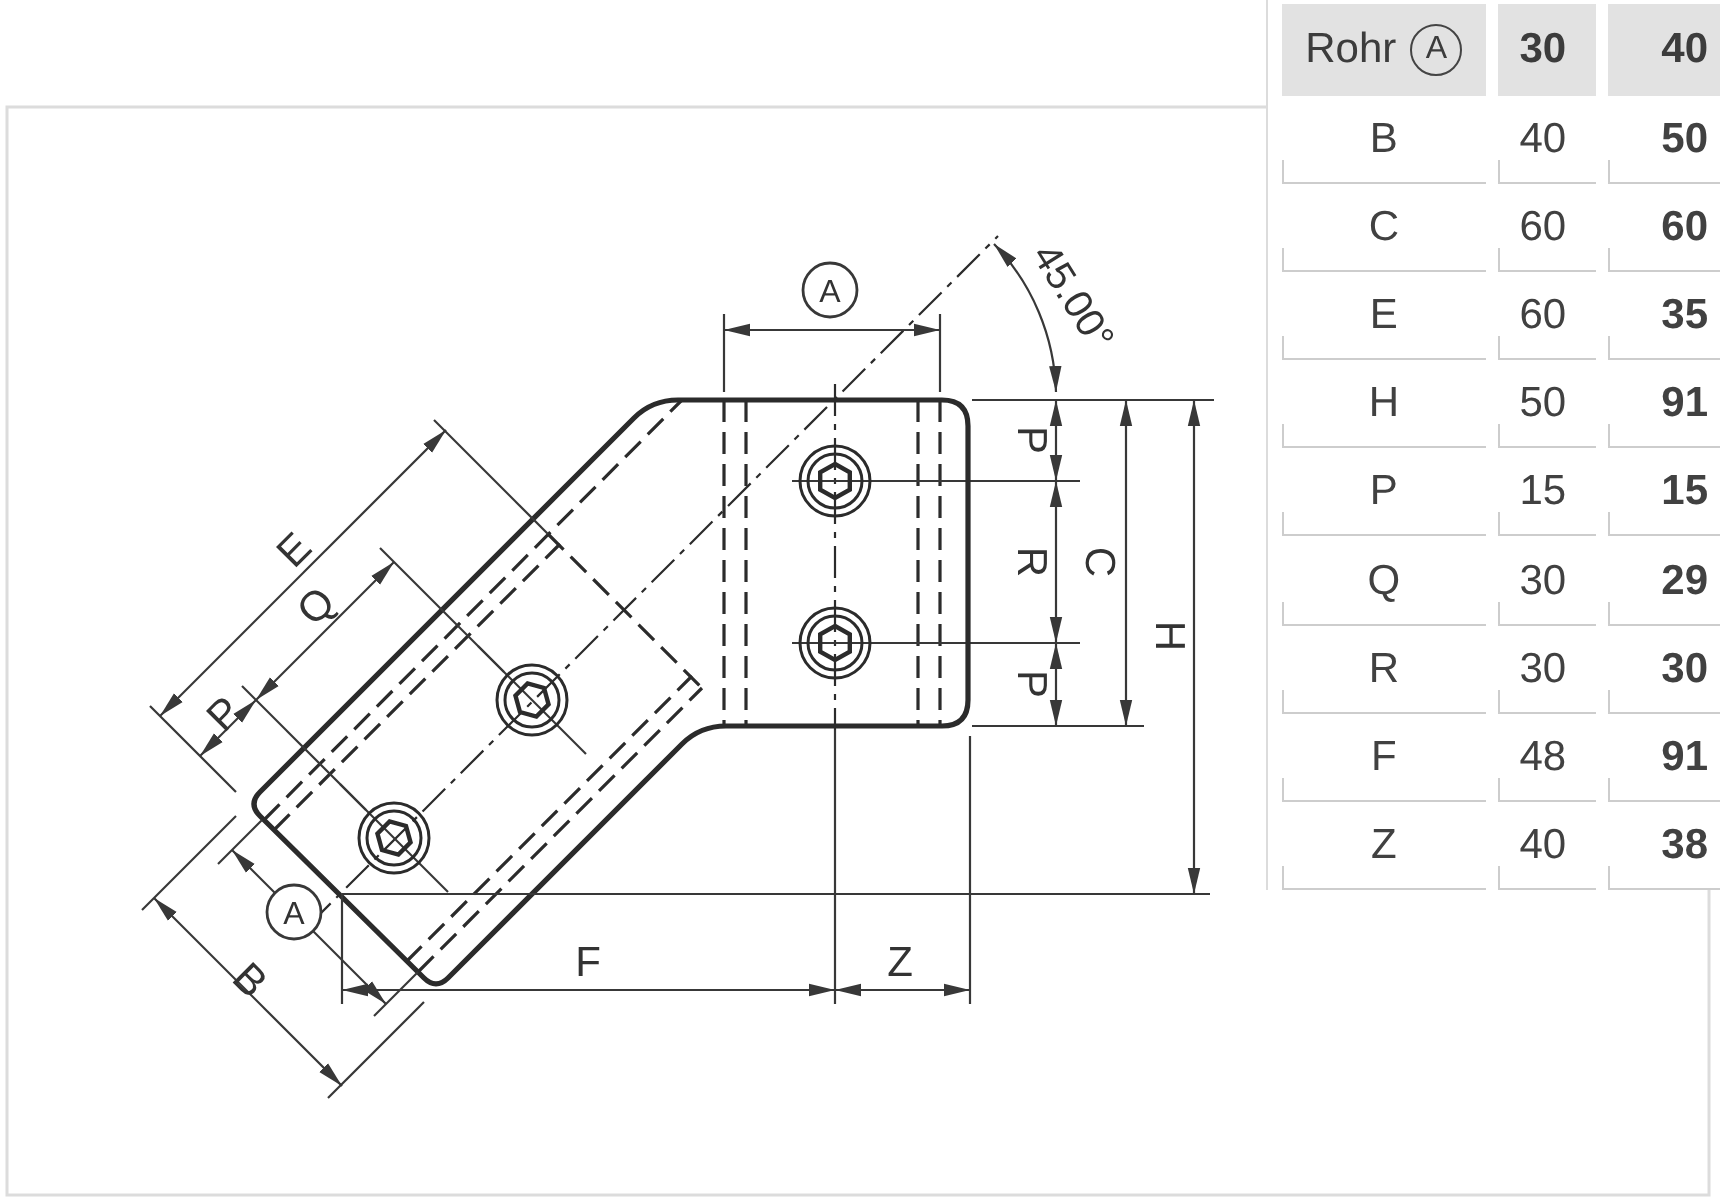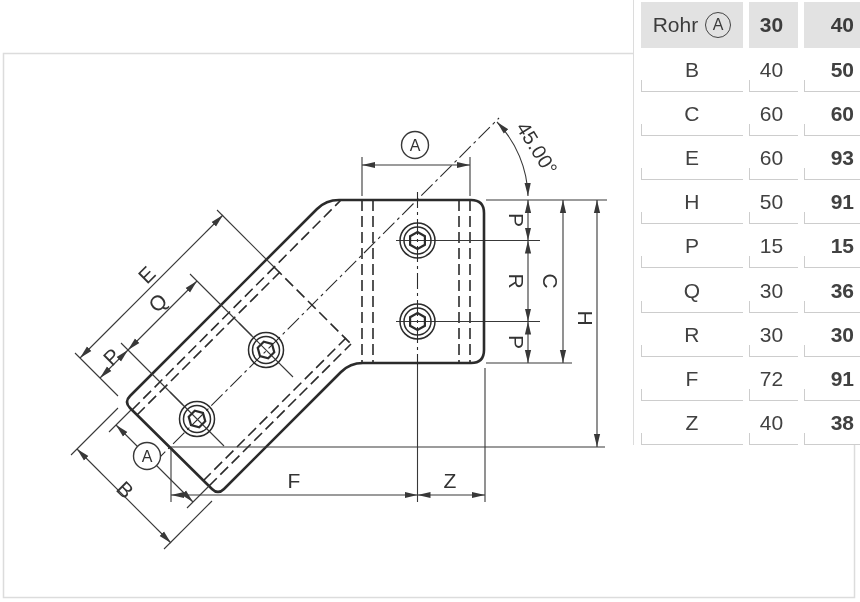--- a/index.html
+++ b/index.html
@@ -176,45 +176,45 @@
     <div class="cell c40">50</div>
   </div>
   <div class="trow">
     <div class="cell clabel">C</div>
     <div class="cell c30">60</div>
     <div class="cell c40">60</div>
   </div>
   <div class="trow">
     <div class="cell clabel">E</div>
     <div class="cell c30">60</div>
-    <div class="cell c40">93</div>
+    <div class="cell c40">35</div>
   </div>
   <div class="trow">
     <div class="cell clabel">H</div>
     <div class="cell c30">50</div>
     <div class="cell c40">91</div>
   </div>
   <div class="trow">
     <div class="cell clabel">P</div>
     <div class="cell c30">15</div>
     <div class="cell c40">15</div>
   </div>
   <div class="trow">
     <div class="cell clabel">Q</div>
     <div class="cell c30">30</div>
-    <div class="cell c40">36</div>
+    <div class="cell c40">29</div>
   </div>
   <div class="trow">
     <div class="cell clabel">R</div>
     <div class="cell c30">30</div>
     <div class="cell c40">30</div>
   </div>
   <div class="trow">
     <div class="cell clabel">F</div>
-    <div class="cell c30">72</div>
+    <div class="cell c30">48</div>
     <div class="cell c40">91</div>
   </div>
   <div class="trow">
     <div class="cell clabel">Z</div>
     <div class="cell c30">40</div>
     <div class="cell c40">38</div>
   </div>
 </div>
 
 </div>

